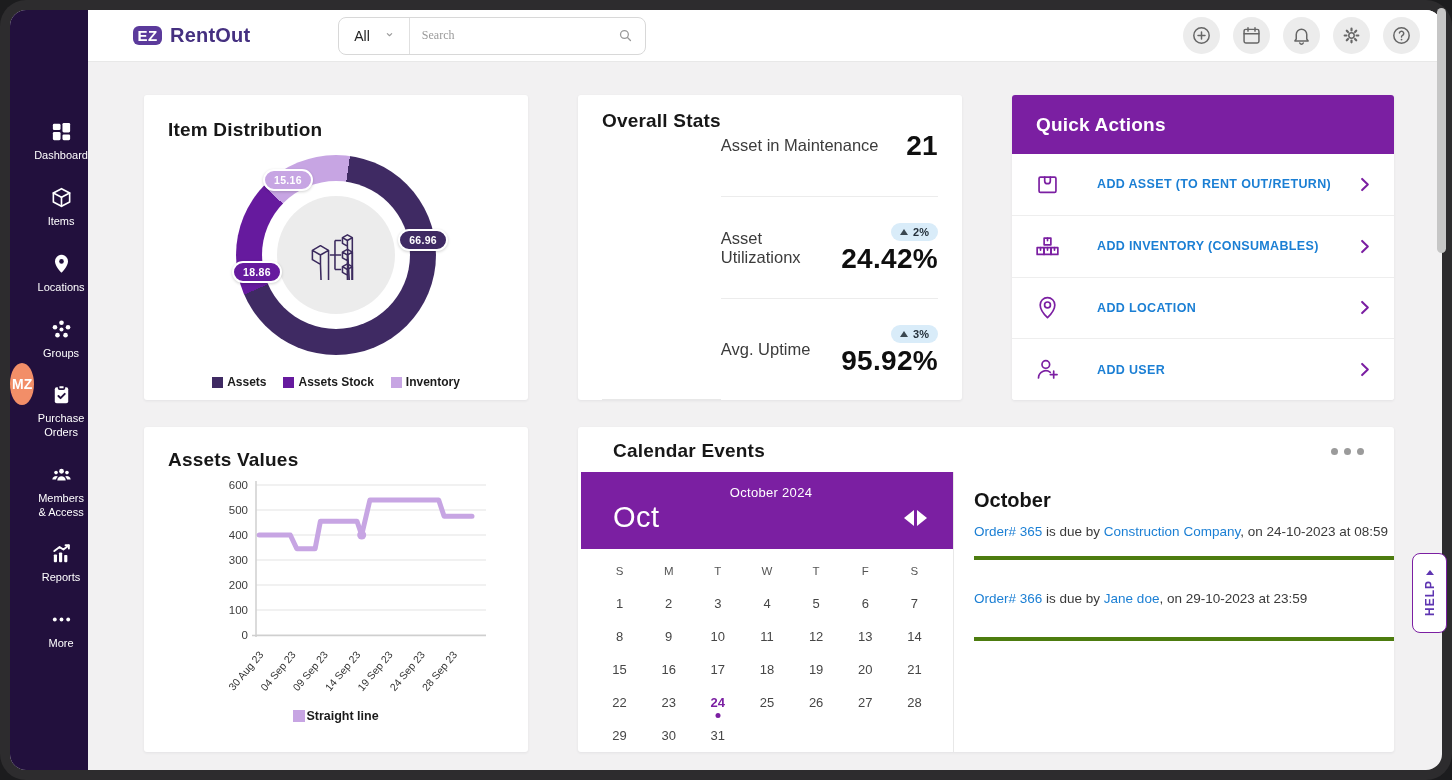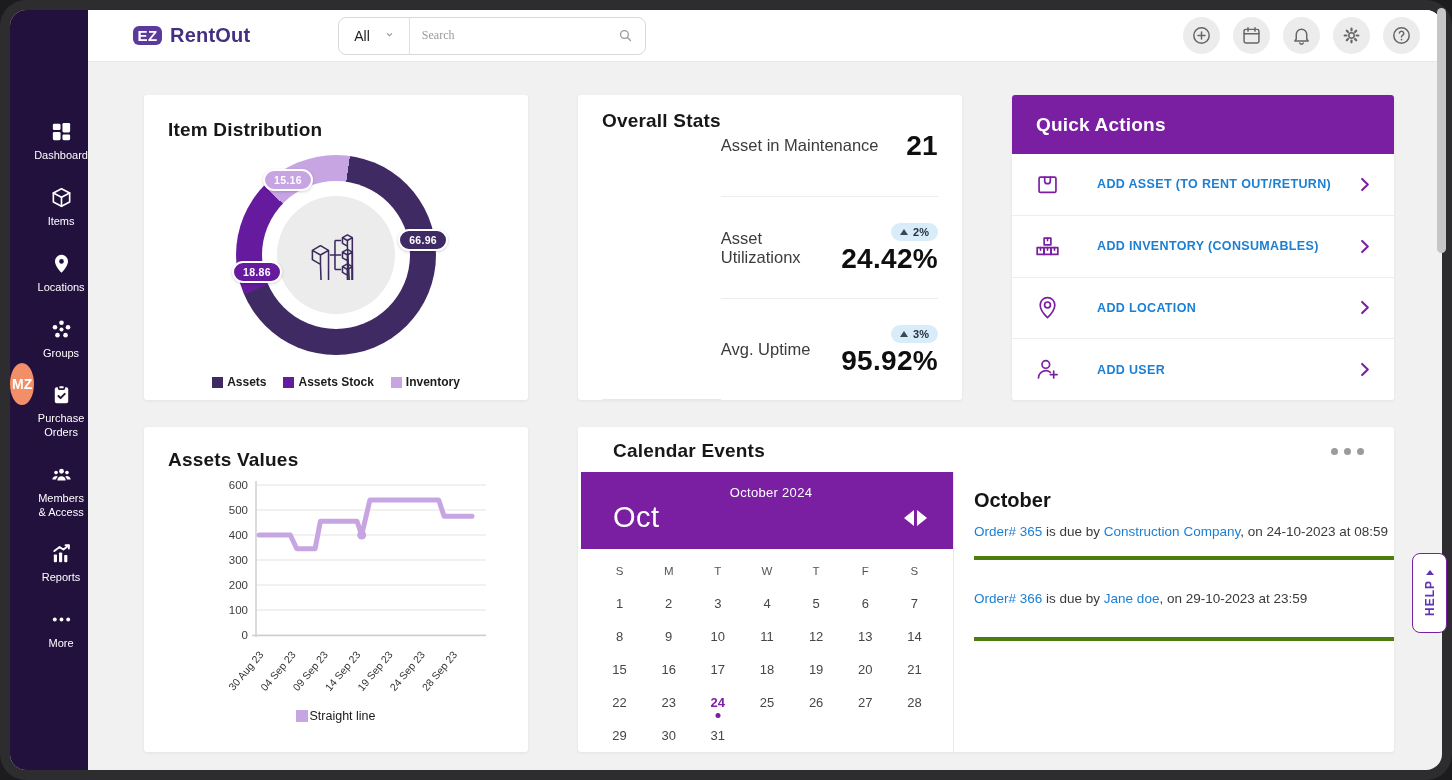--- a/index.html
+++ b/index.html
@@ -65,21 +65,21 @@
   .qa-head .card-title { color:#fff; }
   .qa-row { flex:1; display:flex; align-items:center; padding:0 20px 0 22px; border-bottom:1px solid #eeeeee; cursor:pointer; background:#fff; }
   .qa-row:last-child { border-bottom:none; }
   .qa-icon { width:63px; color:#7b1fa2; display:flex; align-items:center; }
   .qa-label { font-size:12.5px; font-weight:700; color:#1b7fd4; letter-spacing:0.35px; }
   .qa-chev { margin-left:auto; color:#7b1fa2; display:flex; }
 
   
   .card-av { height:325px; padding:22px 24px 0; }
   .av-chart { display:block; margin:4px auto 0; }
-  .av-legend { display:flex; justify-content:center; align-items:center; gap:1px; margin-top:0px; font-size:12.5px; font-weight:400; color:#1b1b1b; }
+  .av-legend { display:flex; justify-content:center; align-items:center; gap:1px; margin-top:0px; font-size:12.5px; font-weight:700; color:#1b1b1b; }
   .av-swatch { width:12px; height:12px; background:#c7a5e3; display:inline-block; }
 
   
   .card-cal { grid-column:2 / 4; height:325px; display:flex; flex-direction:column; }
   .cal-title-row { display:flex; align-items:center; justify-content:space-between; padding:13px 30px 10px 35px; }
   .dots-menu { display:flex; gap:6px; cursor:pointer; }
   .dots-menu span { width:7px; height:7px; border-radius:50%; background:#9b9b9b; }
   .cal-body { flex:1; display:flex; min-height:0; padding-left:3px; }
   .cal-panel { width:372px; flex-shrink:0; display:flex; flex-direction:column; }
   .cal-header { height:80px; background:#7b1fa2; color:#fff; padding:13px 24px 0 32px; position:relative; }

